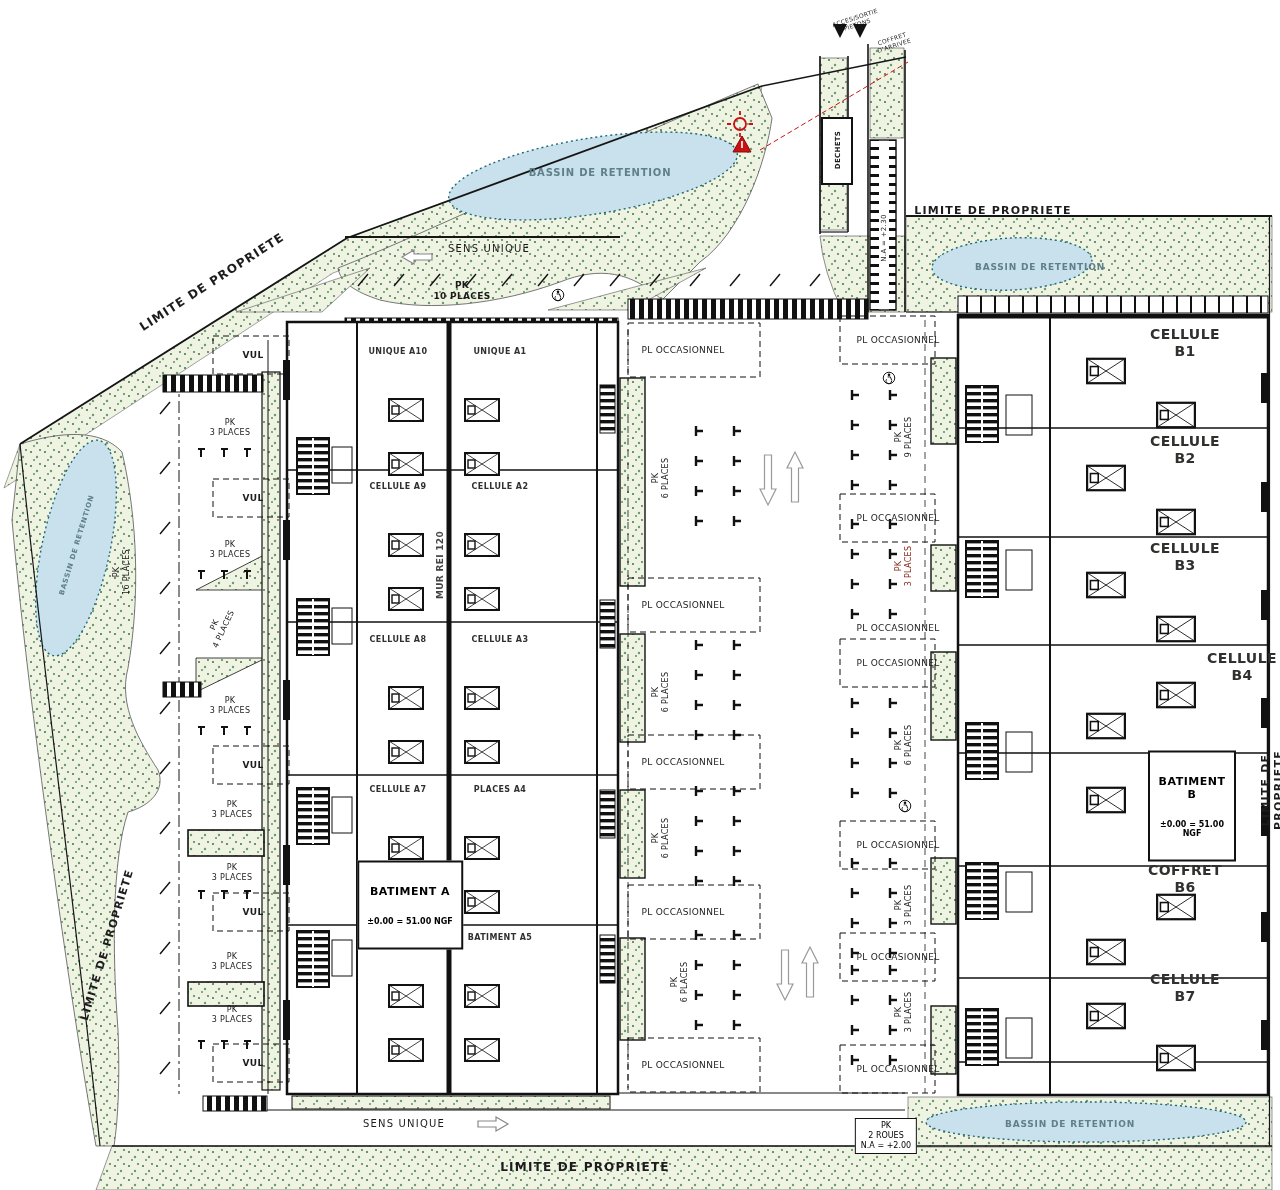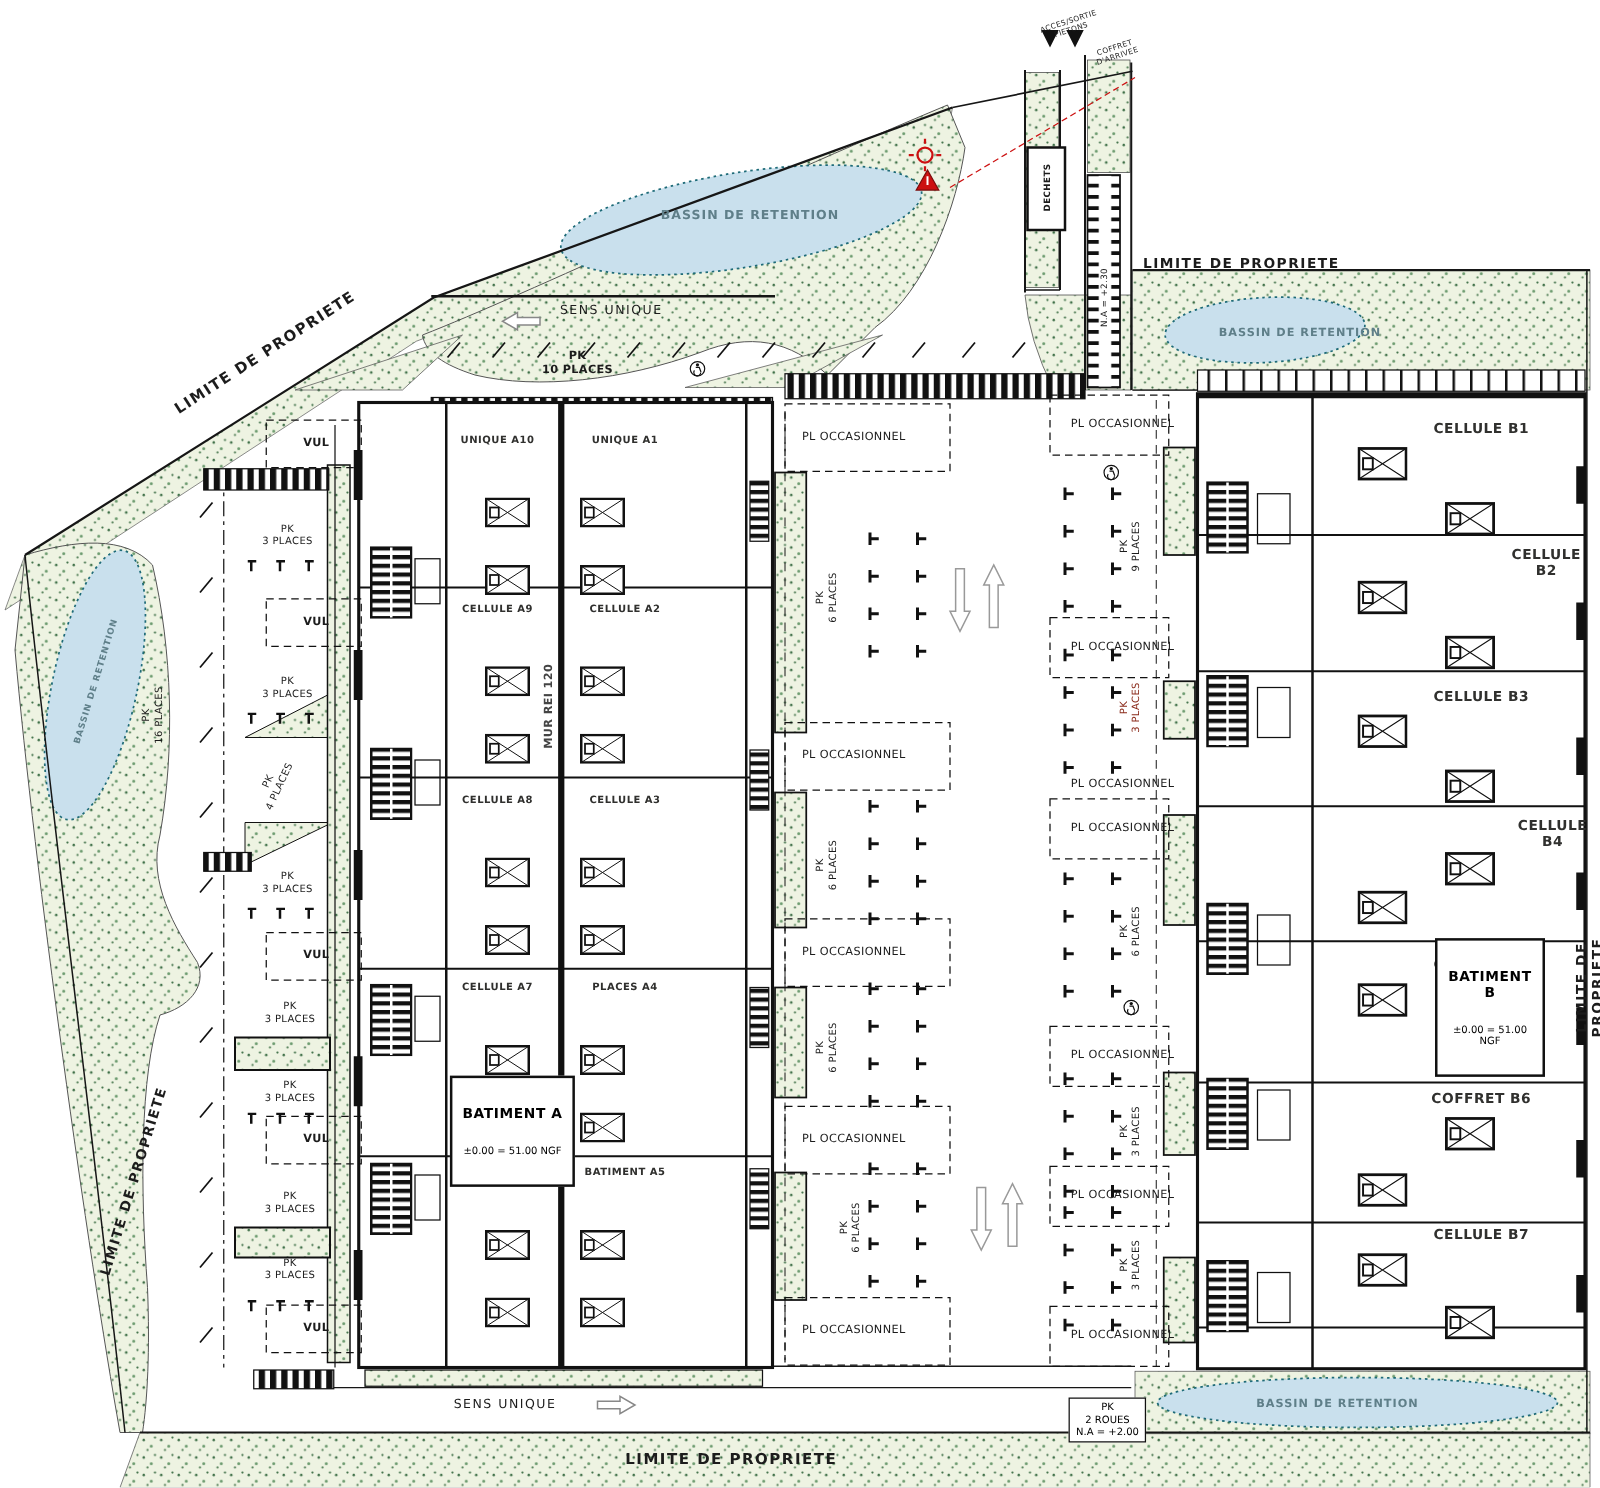--- a/index.html
+++ b/index.html
@@ -7,30 +7,30 @@
         font-family:"DejaVu Sans",sans-serif;}
   #linework{position:absolute;left:0;top:0;}
   .lbl{position:absolute;transform:translate(-50%,-50%);font-size:8px;line-height:1.2;
        color:#1c1c1c;white-space:pre-line;text-align:center;letter-spacing:.3px;}
   .b{font-weight:bold}
   .s6{font-size:6px}.s7{font-size:7px}.s9{font-size:9px}.s10{font-size:10px}
   .s11{font-size:11px}.s12{font-size:12px}
   .ls1{letter-spacing:1.2px}
   .pond{color:#5f7f89;font-weight:bold;letter-spacing:.8px}
   .cell{color:#30302e;font-weight:bold;letter-spacing:.4px;font-size:8px}
-  .cellb{font-size:11px}
+  .cellb{font-size:14px}
   .r90{transform:translate(-50%,-50%) rotate(-90deg)}
   .r73{transform:translate(-50%,-50%) rotate(-73deg)}
   .r65{transform:translate(-50%,-50%) rotate(-65deg)}
   .rdiag{transform:translate(-50%,-50%) rotate(-33deg)}
   .r20{transform:translate(-50%,-50%) rotate(-18deg)}
   .boxlbl{position:absolute;transform:translate(-50%,-50%);background:#fff;
           border:2px solid #111;padding:3px 8px;text-align:center;white-space:pre-line;}
   .boxlbl .t{font-weight:bold;font-size:11px;letter-spacing:.5px}
-  .boxlbl .sub{font-size:8px;font-weight:normal}
+  .boxlbl .sub{font-size:8px;font-weight:bold}
   .smallbox{border-width:1.5px;padding:2px 5px;font-size:8px;line-height:1.25}
   .red{color:#8a2a1a}
 </style>
 </head>
 <body>
 
 <div id="plan">
 
 <svg id="linework" width="1280" height="1190" viewBox="0 0 1280 1190">
   <defs>
@@ -411,21 +411,21 @@
 <div class="lbl cell" style="left:500px;top:640px">CELLULE A3</div>
 <div class="lbl cell" style="left:500px;top:790px">PLACES A4</div>
 <div class="lbl cell" style="left:500px;top:938px">BATIMENT A5</div>
 <div class="lbl s9 b r90" style="left:440px;top:565px;color:#444">MUR REI 120</div>
 <div class="boxlbl" style="left:410px;top:905px">
   <div class="t">BATIMENT A</div>
   <div class="sub">±0.00 = 51.00 NGF</div>
 </div>
 
 <div class="lbl cell cellb" style="left:1185px;top:343px">CELLULE B1</div>
-<div class="lbl cell cellb" style="left:1237px;top:450px">CELLULE B2</div>
+<div class="lbl cell cellb" style="left:1185px;top:450px">CELLULE B2</div>
 <div class="lbl cell cellb" style="left:1185px;top:557px">CELLULE B3</div>
 <div class="lbl cell cellb" style="left:1242px;top:667px">CELLULE B4</div>
 <div class="lbl cell cellb" style="left:1185px;top:772px">CELLULE B5</div>
 <div class="lbl cell cellb" style="left:1185px;top:879px">COFFRET B6</div>
 <div class="lbl cell cellb" style="left:1185px;top:988px">CELLULE B7</div>
 <div class="boxlbl" style="left:1192px;top:806px">
   <div class="t s12">BATIMENT B</div>
   <div class="sub">±0.00 = 51.00 NGF</div>
 </div>
 

